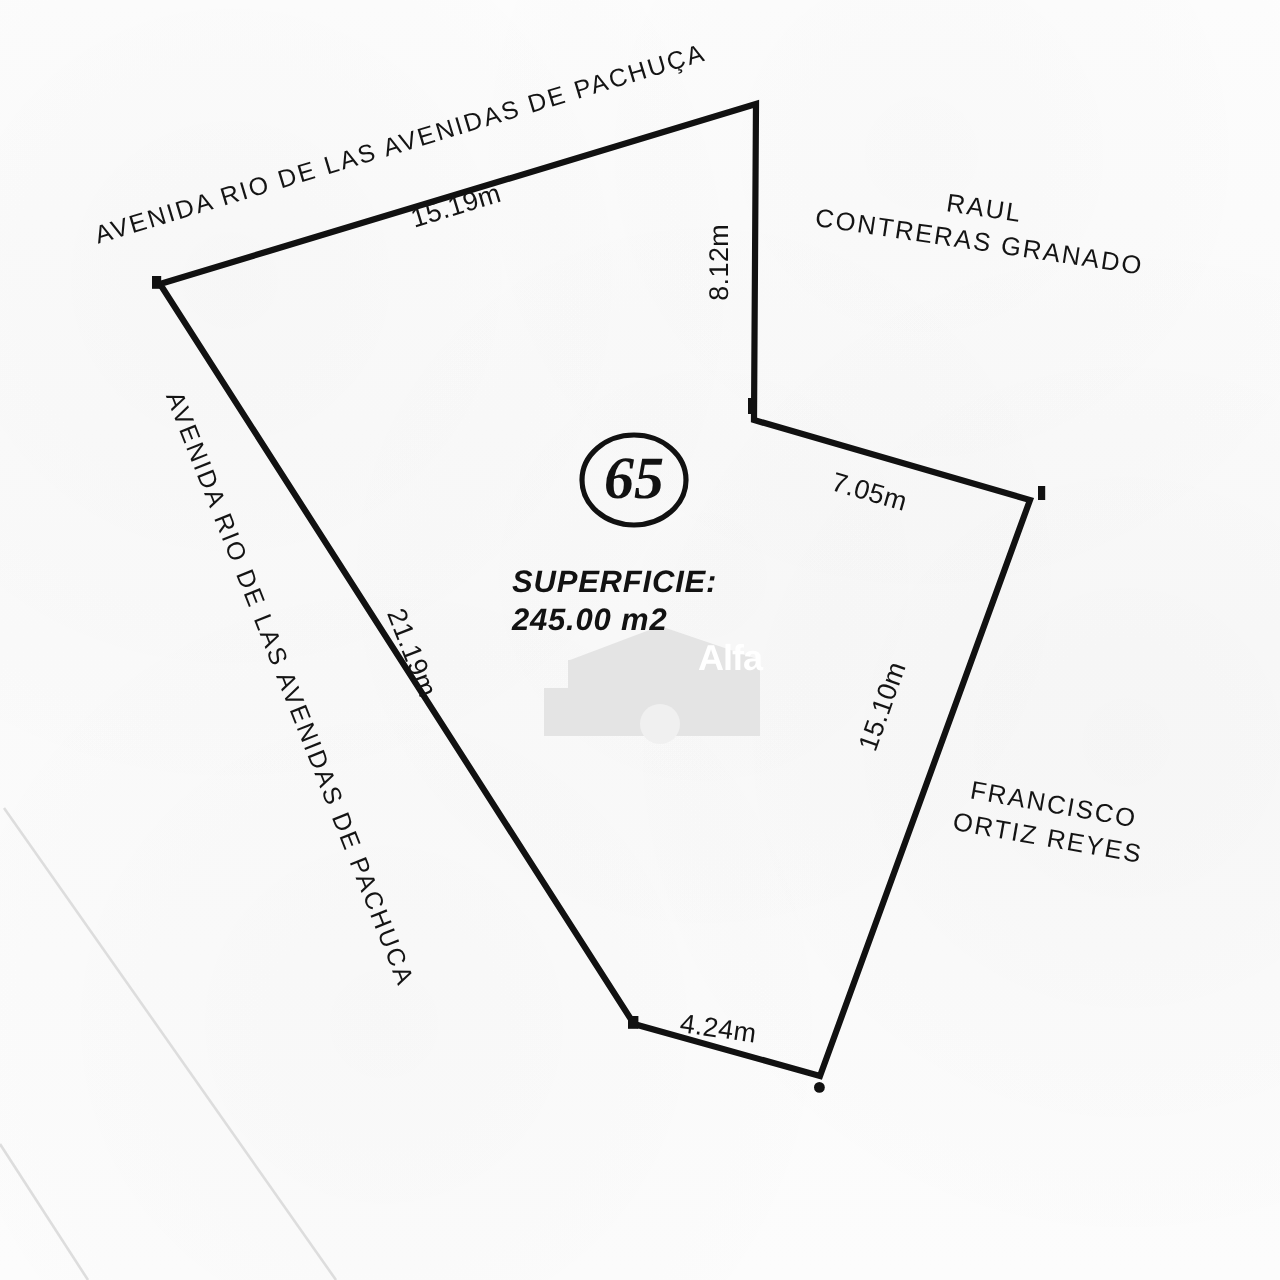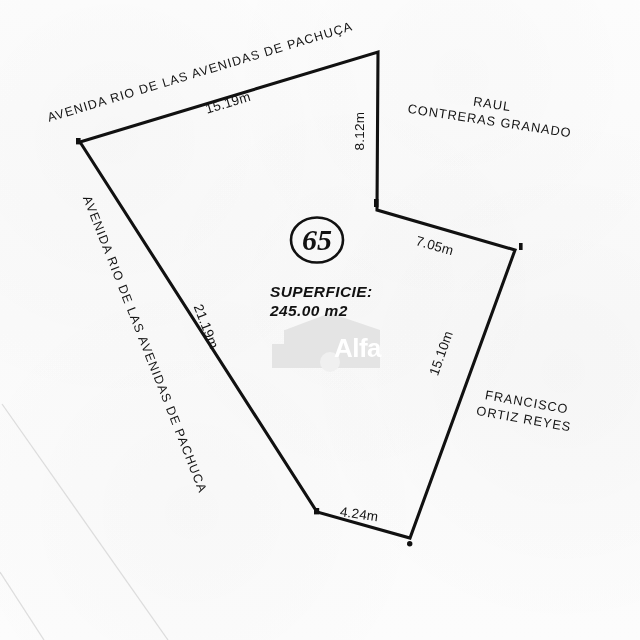--- a/index.html
+++ b/index.html
@@ -76,21 +76,21 @@
     justify-content: center;
     font-family: "Liberation Serif", serif;
     font-style: italic;
     font-weight: 700;
     font-size: 30px;
     color: #121212;
     letter-spacing: 0px;
   }
   #surface-block {
     position: absolute;
-    left: 270px;
+    left: 256px;
     top: 283px;
     font-family: "Liberation Sans", sans-serif;
     font-style: italic;
     font-weight: 700;
     font-size: 15.5px;
     letter-spacing: 0.4px;
     color: #121212;
     line-height: 1.22;
     text-align: left;
   }
@@ -100,24 +100,24 @@
     left: 266px;
     top: 313px;
     width: 118px;
     height: 58px;
     opacity: 1;
     pointer-events: none;
   }
   #watermark-text {
     position: absolute;
     right: 3px;
-    top: 20px;
+    top: 6px;
     font-family: "Liberation Sans", sans-serif;
     font-weight: 700;
-    font-size: 26px;
+    font-size: 18px;
     color: #ffffff;
     letter-spacing: -0.5px;
   }
 </style>
 </head>
 <body>
 
 <div id="plan">
 
   <div id="paper-texture"></div>

